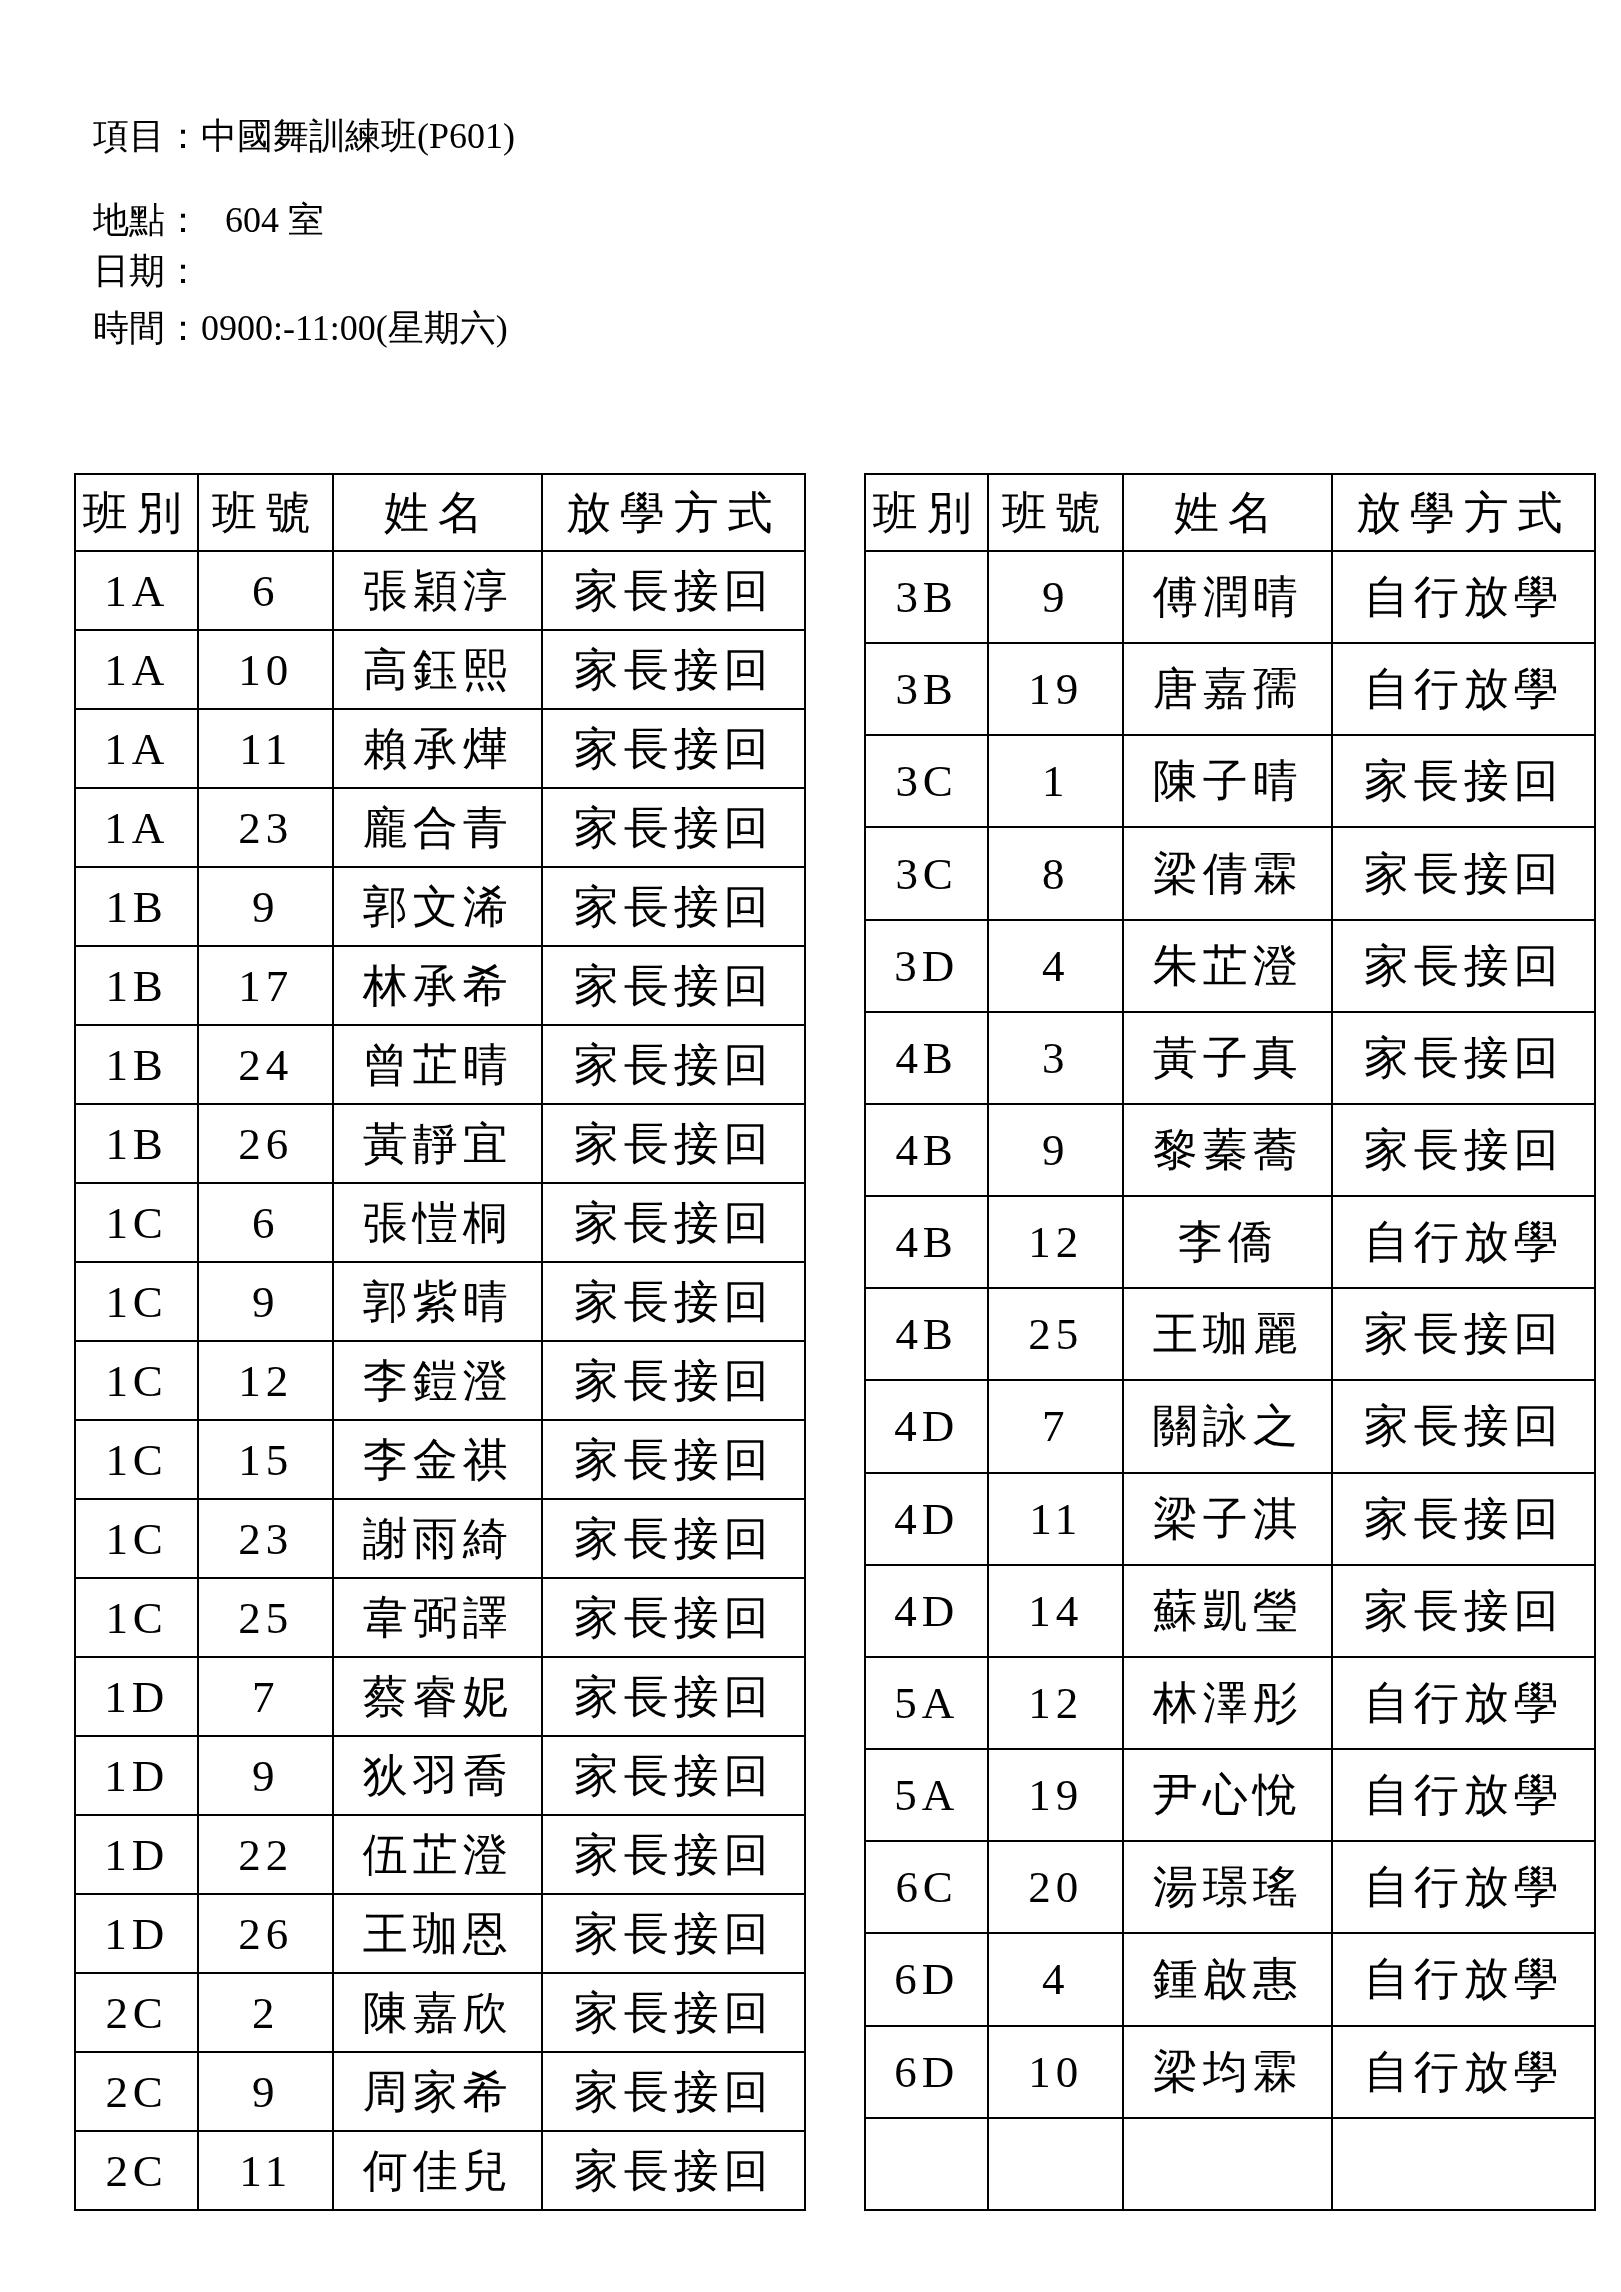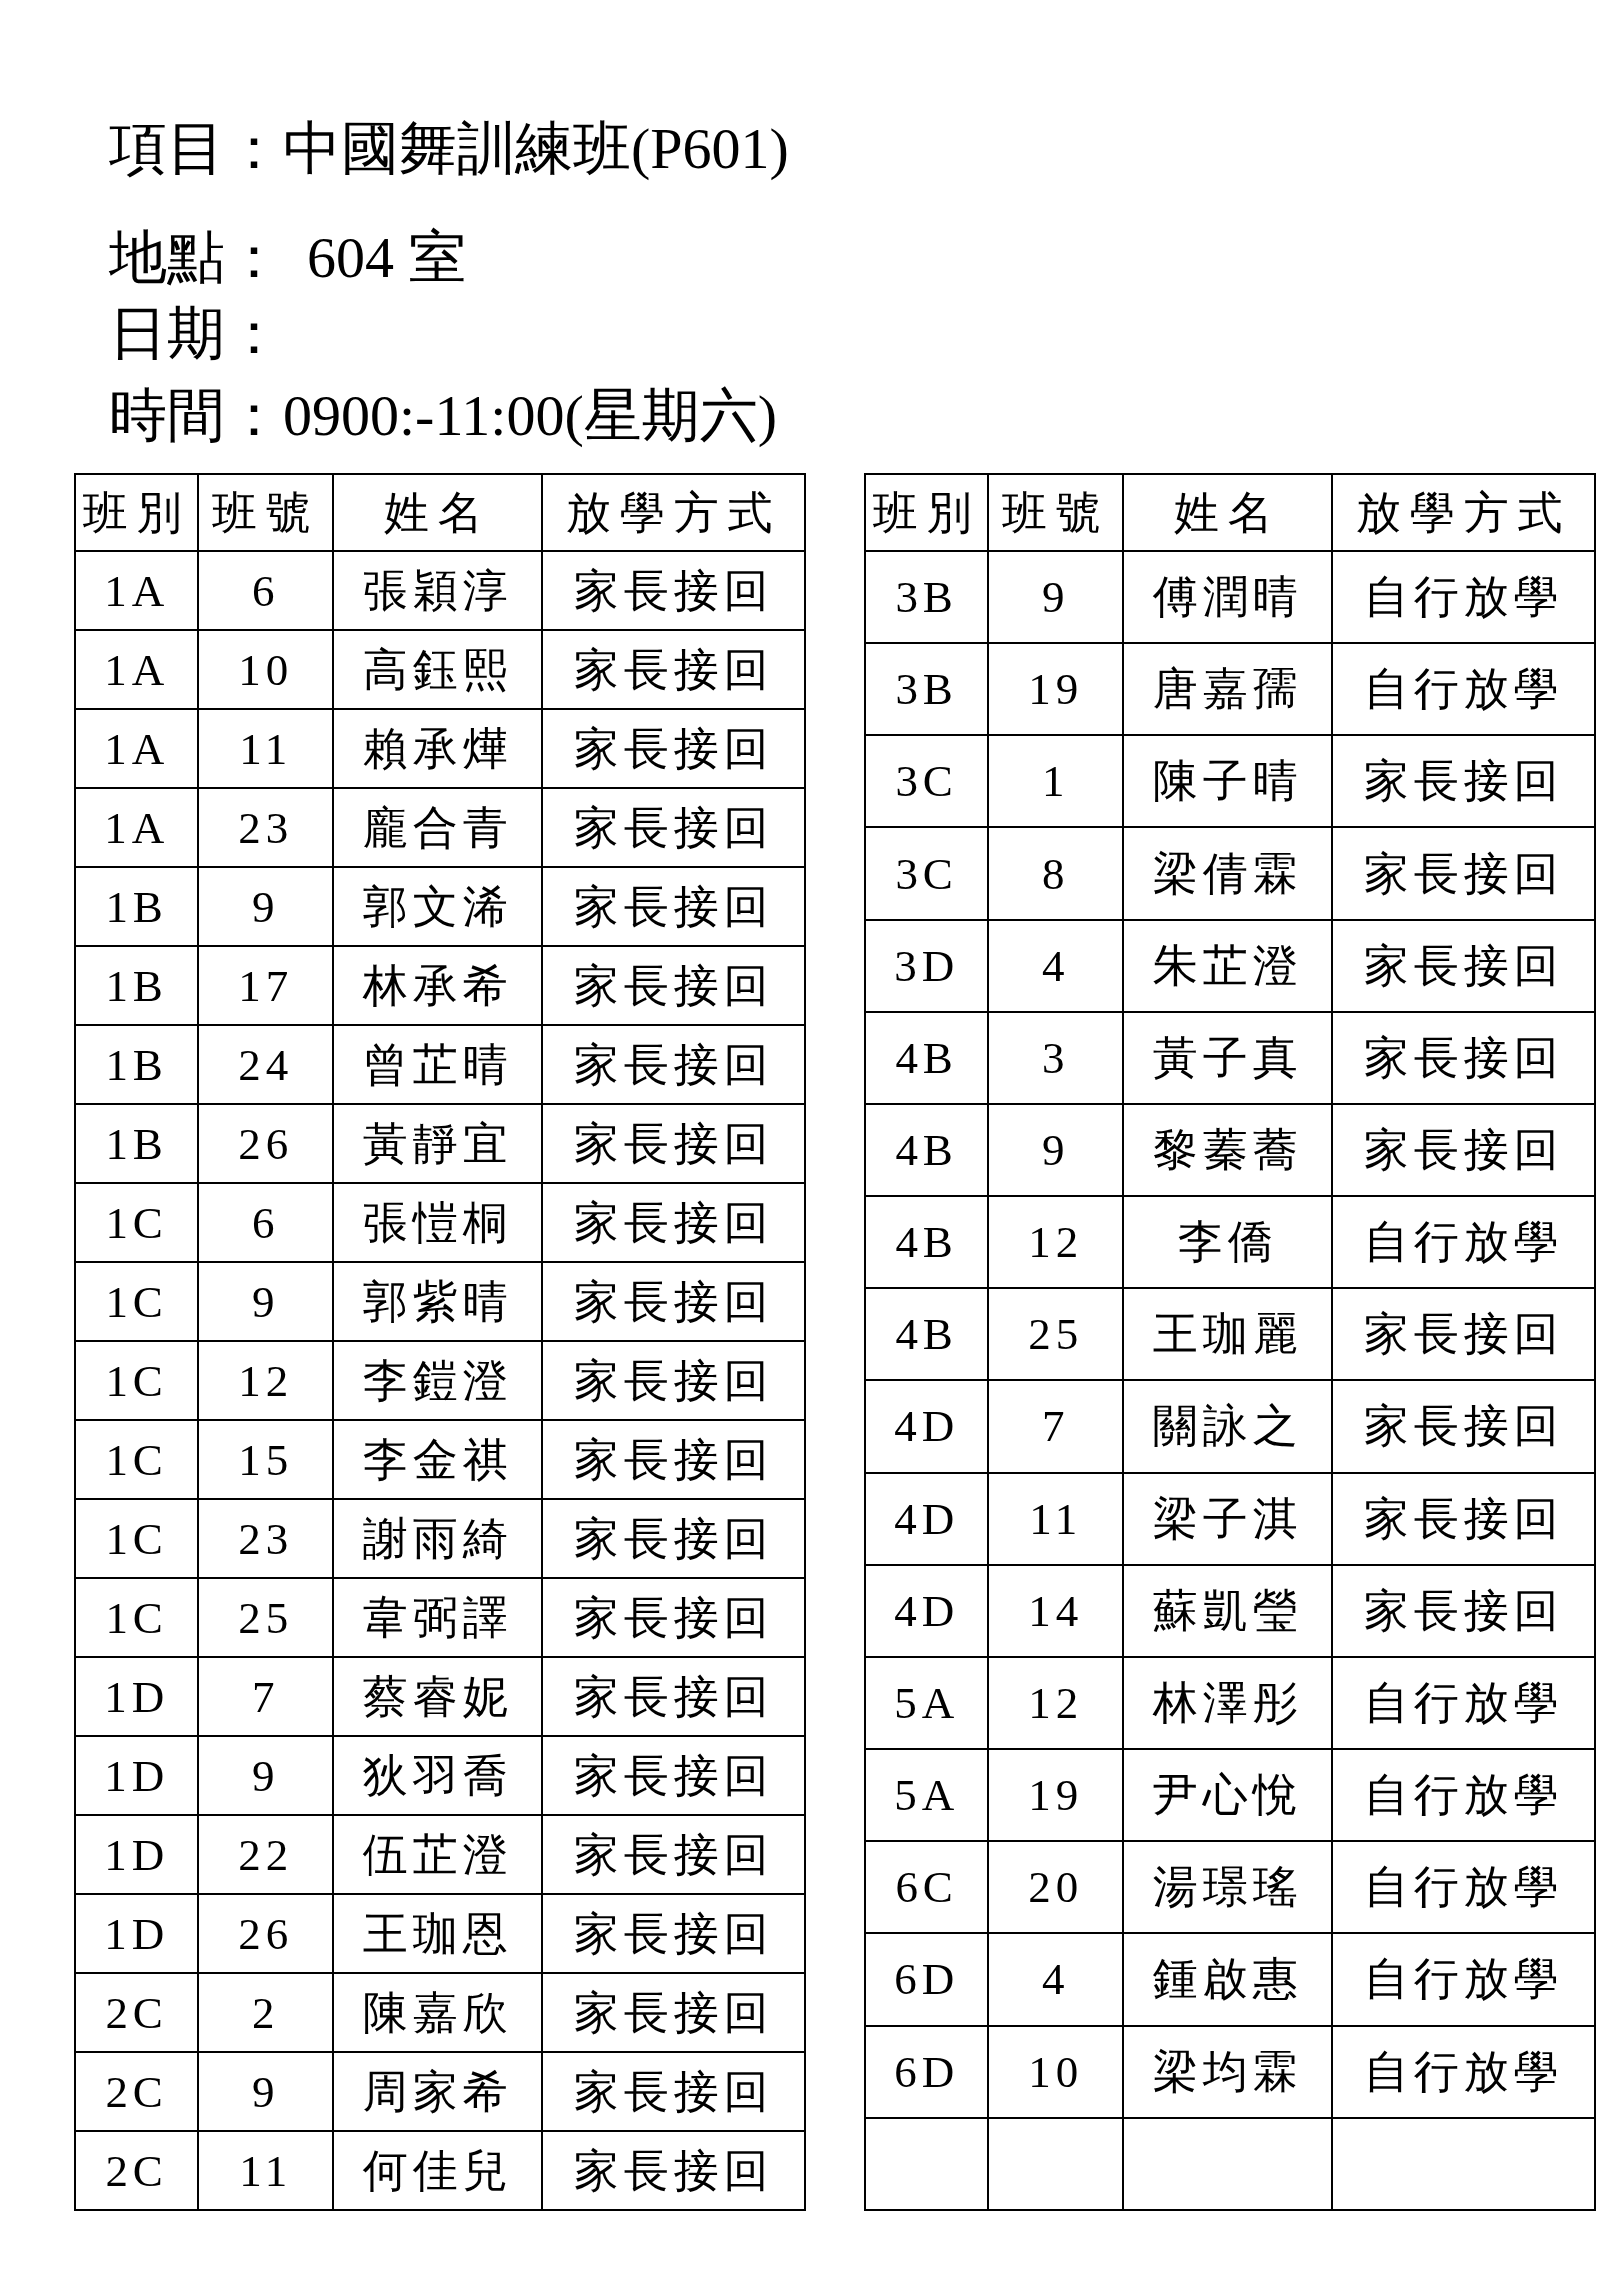--- a/index.html
+++ b/index.html
@@ -6,21 +6,21 @@
   .page{
     position:relative;
     width:1621px;height:2293px;
     background:#ffffff;
     color:#000;
     font-family:"Liberation Serif","DejaVu Serif",serif;
     overflow:hidden;
     margin:0 auto;
   }
   .header{padding:116px 0 0 93px;}
-  .hline{display:flex;font-size:58px;line-height:1.14;white-space:nowrap;margin-left:16px;}
+  .hline{display:flex;font-size:36px;line-height:1.14;white-space:nowrap;}
   .hline .hlabel{flex:0 0 auto;}
   .hline-location{margin-top:43px;gap:24px;}
   .hline-date{margin-top:9.8px;gap:28px;}
   .hline-time{margin-top:15.7px;}
   .date-values{display:block;}
   .tables{
     position:absolute;
     left:74px;top:473px;
     display:flex;
     gap:58px;

